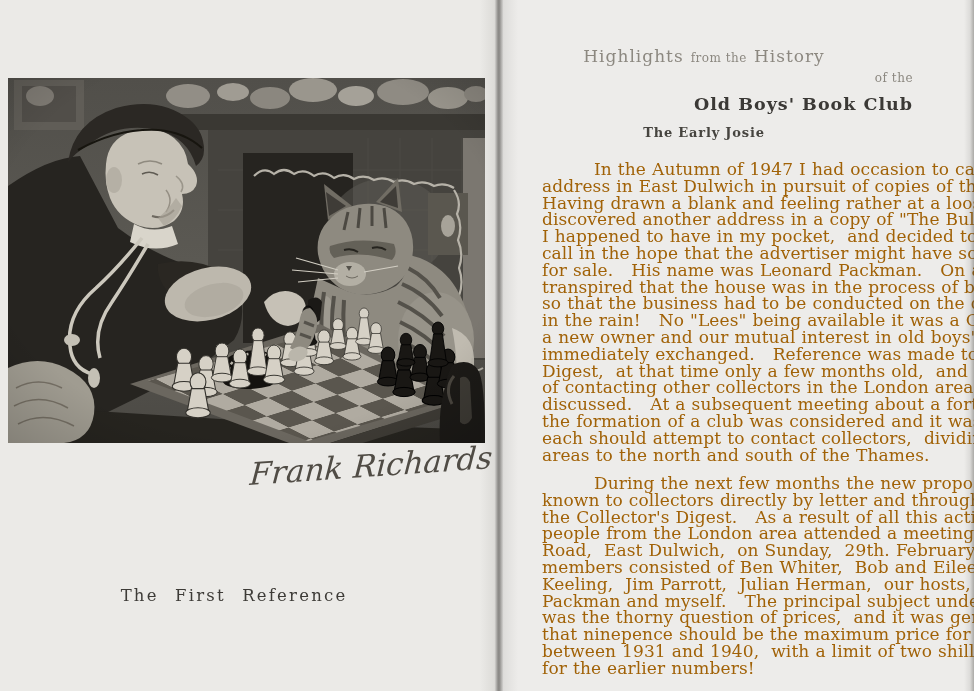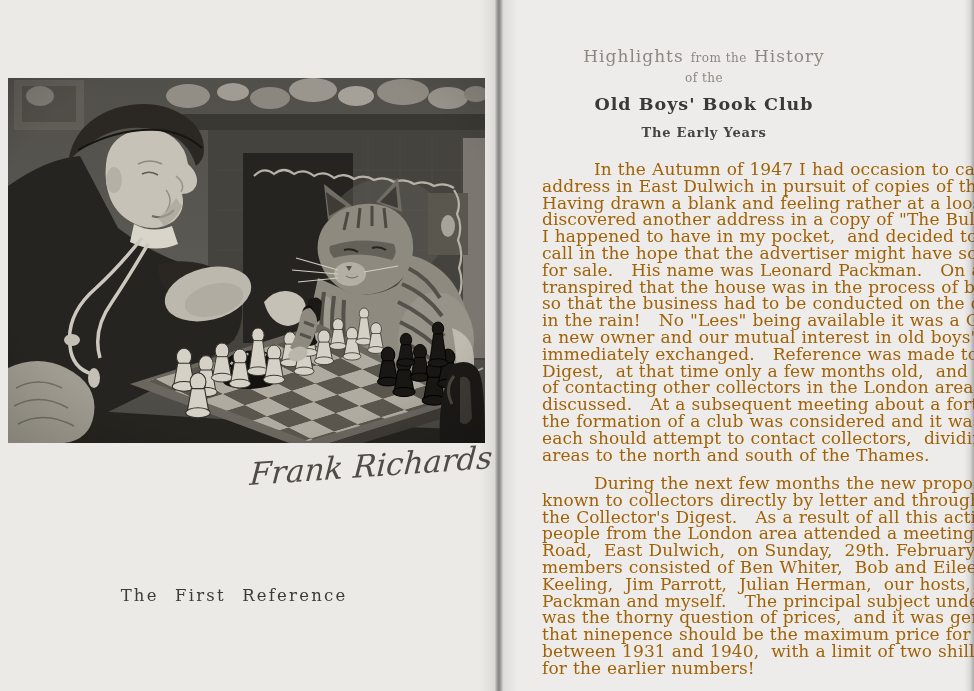--- a/index.html
+++ b/index.html
@@ -32,22 +32,22 @@
     color:#504c45;letter-spacing:0px;
     transform:rotate(-4deg) skewX(-8deg);transform-origin:left center;}
   .caption{position:absolute;left:8px;top:586px;width:452px;text-align:center;
     font-size:16.5px;letter-spacing:2.2px;word-spacing:9px;color:#3d3b37;}
 
   
   .heading{position:absolute;left:0;top:46px;width:418px;text-align:center;}
   .h-line1{color:#8c8880;letter-spacing:1px;}
   .h-big{font-size:17px;}
   .h-small{font-size:12px;margin:0 7px;letter-spacing:0.5px;}
-  .h-line2{color:#8c8880;font-size:12px;margin-top:5px;letter-spacing:0.5px;}
-  .h-title{color:#3b3936;font-size:17.5px;font-weight:bold;letter-spacing:1px;margin-top:9px;}
+  .h-line2{color:#8c8880;font-size:12px;margin-top:5px;letter-spacing:0.5px;text-align:right;}
+  .h-title{color:#3b3936;font-size:17.5px;font-weight:bold;letter-spacing:1px;margin-top:9px;text-align:right;}
   .h-sub{color:#46443f;font-size:13px;font-weight:bold;letter-spacing:0.8px;margin-top:11px;}
 
   
   .para{position:absolute;left:47px;white-space:pre;font-size:17px;line-height:16.8px;
         color:#a16207;letter-spacing:0.1px;word-spacing:0.5px;text-indent:52px;}
   .para-1{top:161px;}
   .para-2{top:475px;}
 </style>
 </head>
 <body>
@@ -273,21 +273,21 @@
 
     <div class="signature">Frank Richards</div>
     <div class="caption">The First Reference</div>
   </div>
 
   <div class="page page-right">
     <header class="heading">
       <div class="h-line1"><span class="h-big">Highlights</span><span class="h-small">from the</span><span class="h-big">History</span></div>
       <div class="h-line2">of the</div>
       <div class="h-title">Old Boys' Book Club</div>
-      <div class="h-sub">The Early Years</div>
+      <div class="h-sub">The Early Josie</div>
     </header>
 
     <div class="para para-1">In the Autumn of 1947 I had occasion to call at an
 address in East Dulwich in pursuit of copies of the Nelson Lee.
 Having drawn a blank and feeling rather at a loose end,  I
 discovered another address in a copy of "The Bulletin" that
 I happened to have in my pocket,  and decided to make a second
 call in the hope that the advertiser might have some "Lees"
 for sale.   His name was Leonard Packman.   On arrival,  it
 transpired that the house was in the process of being decorated

